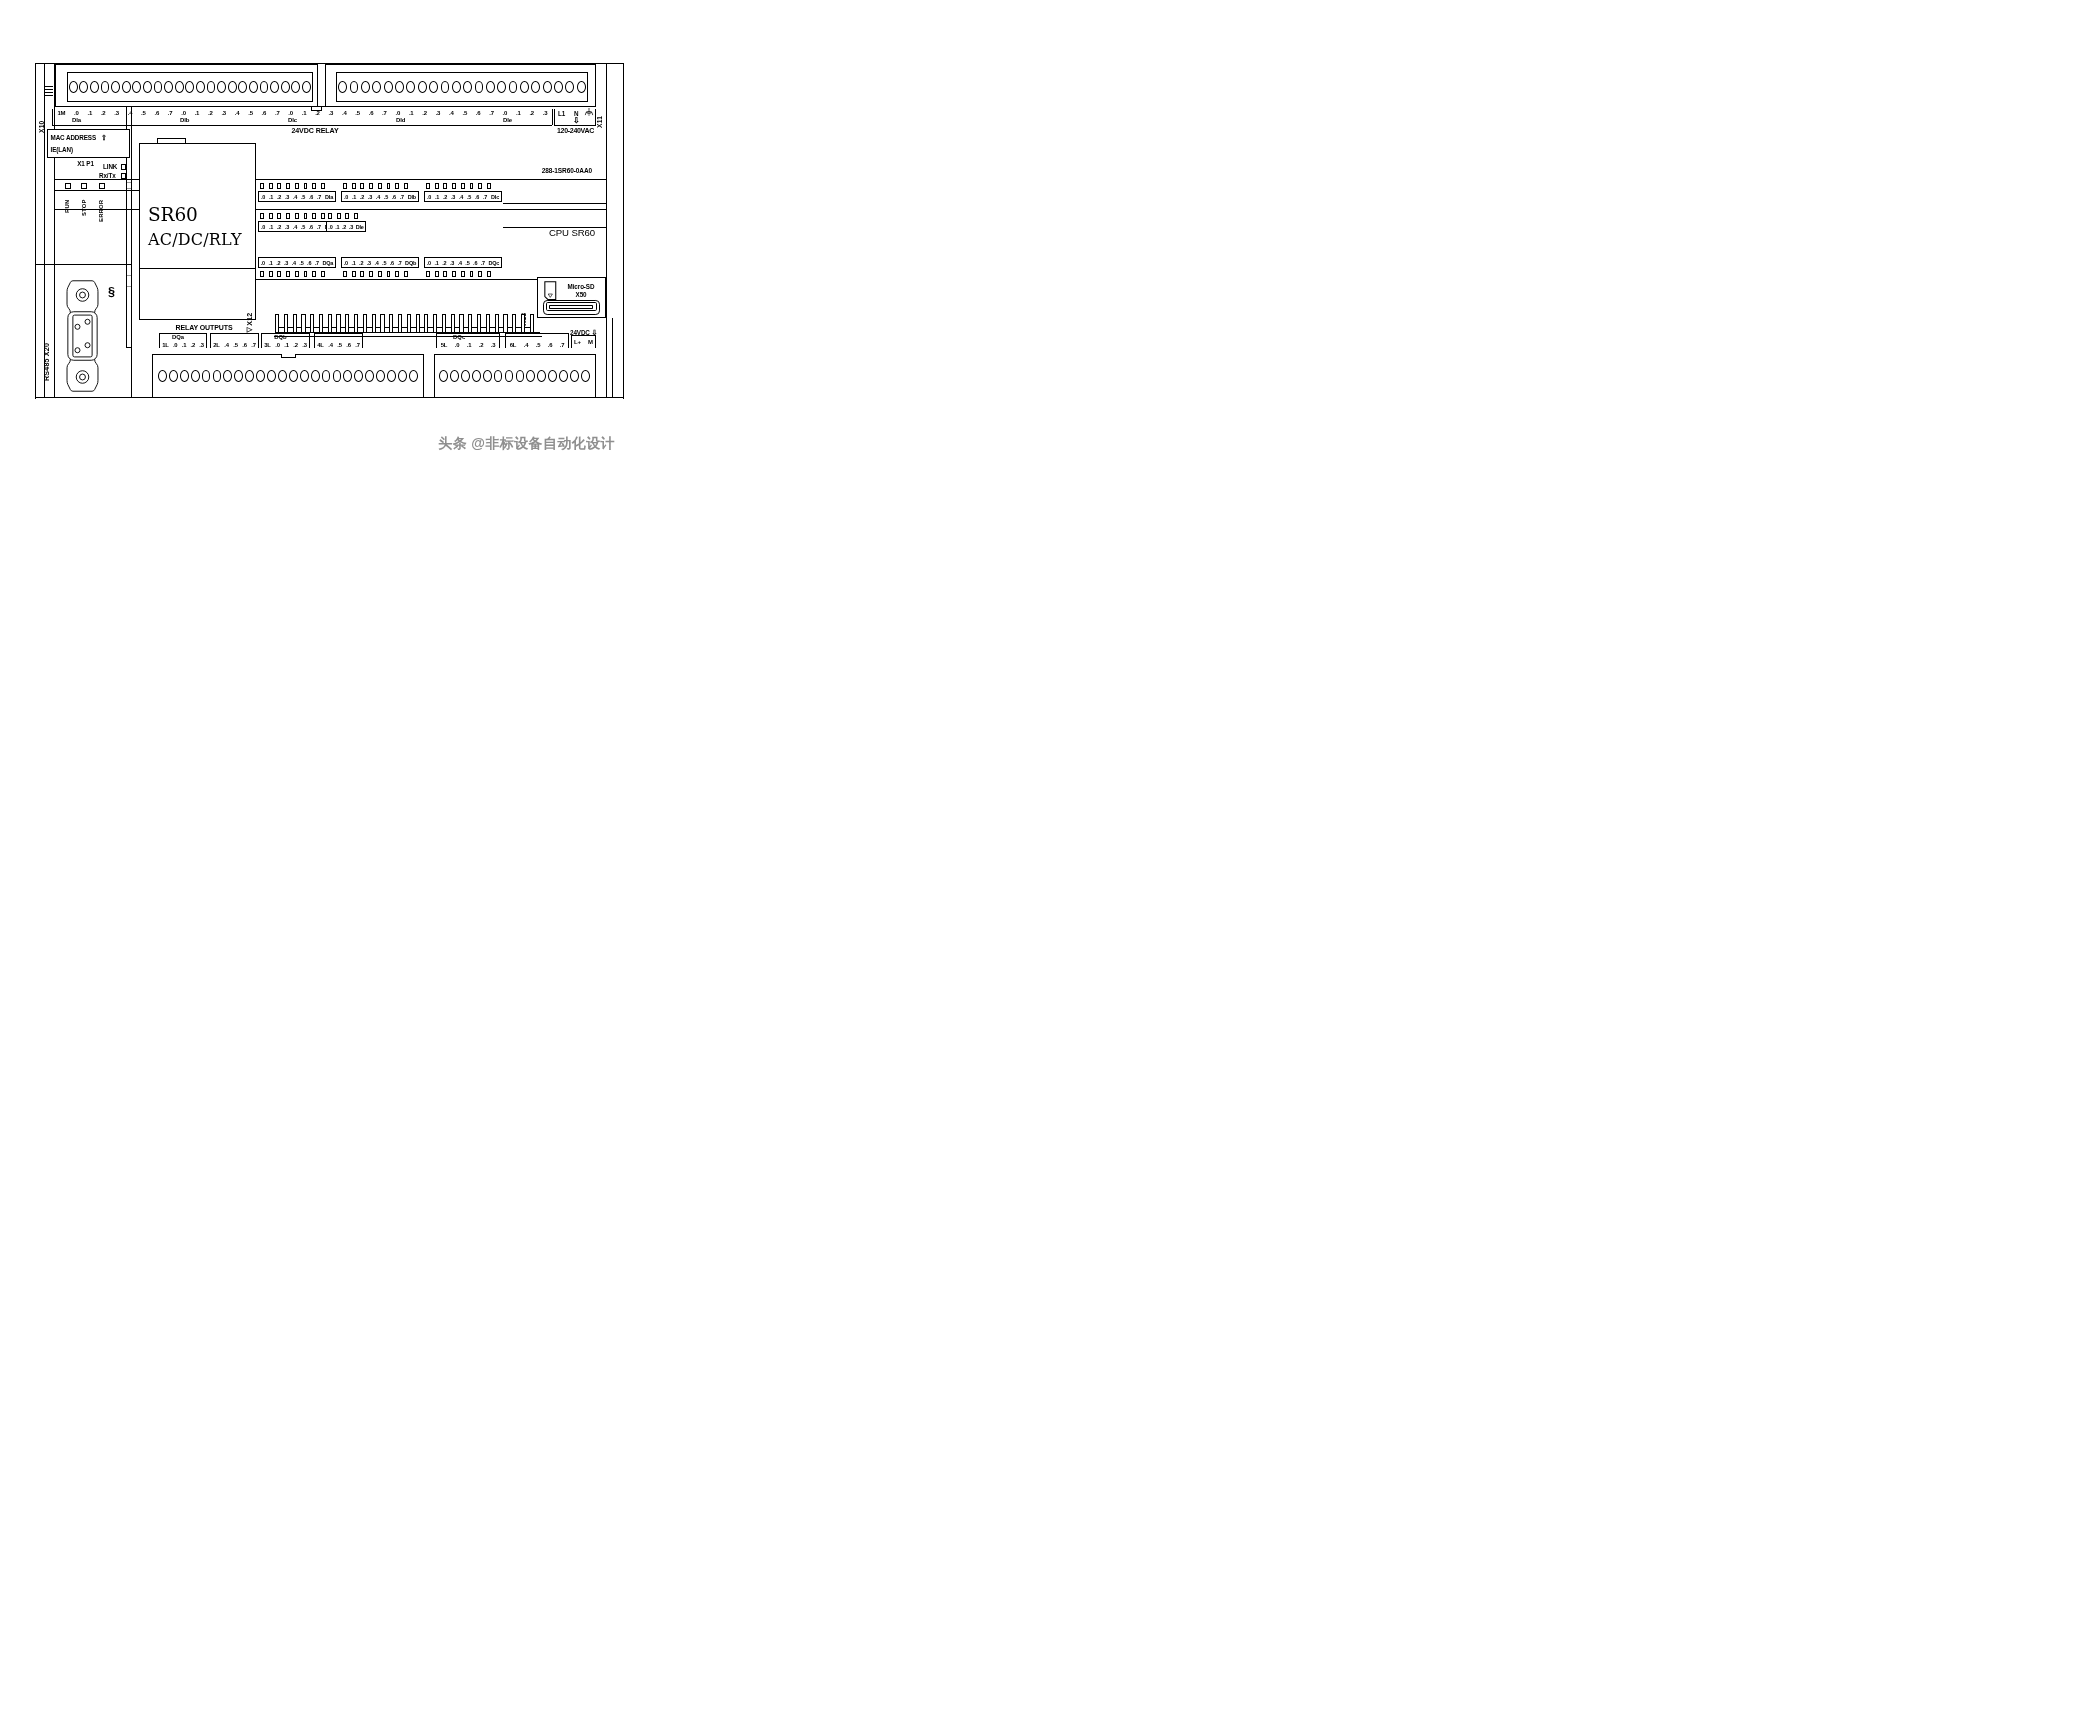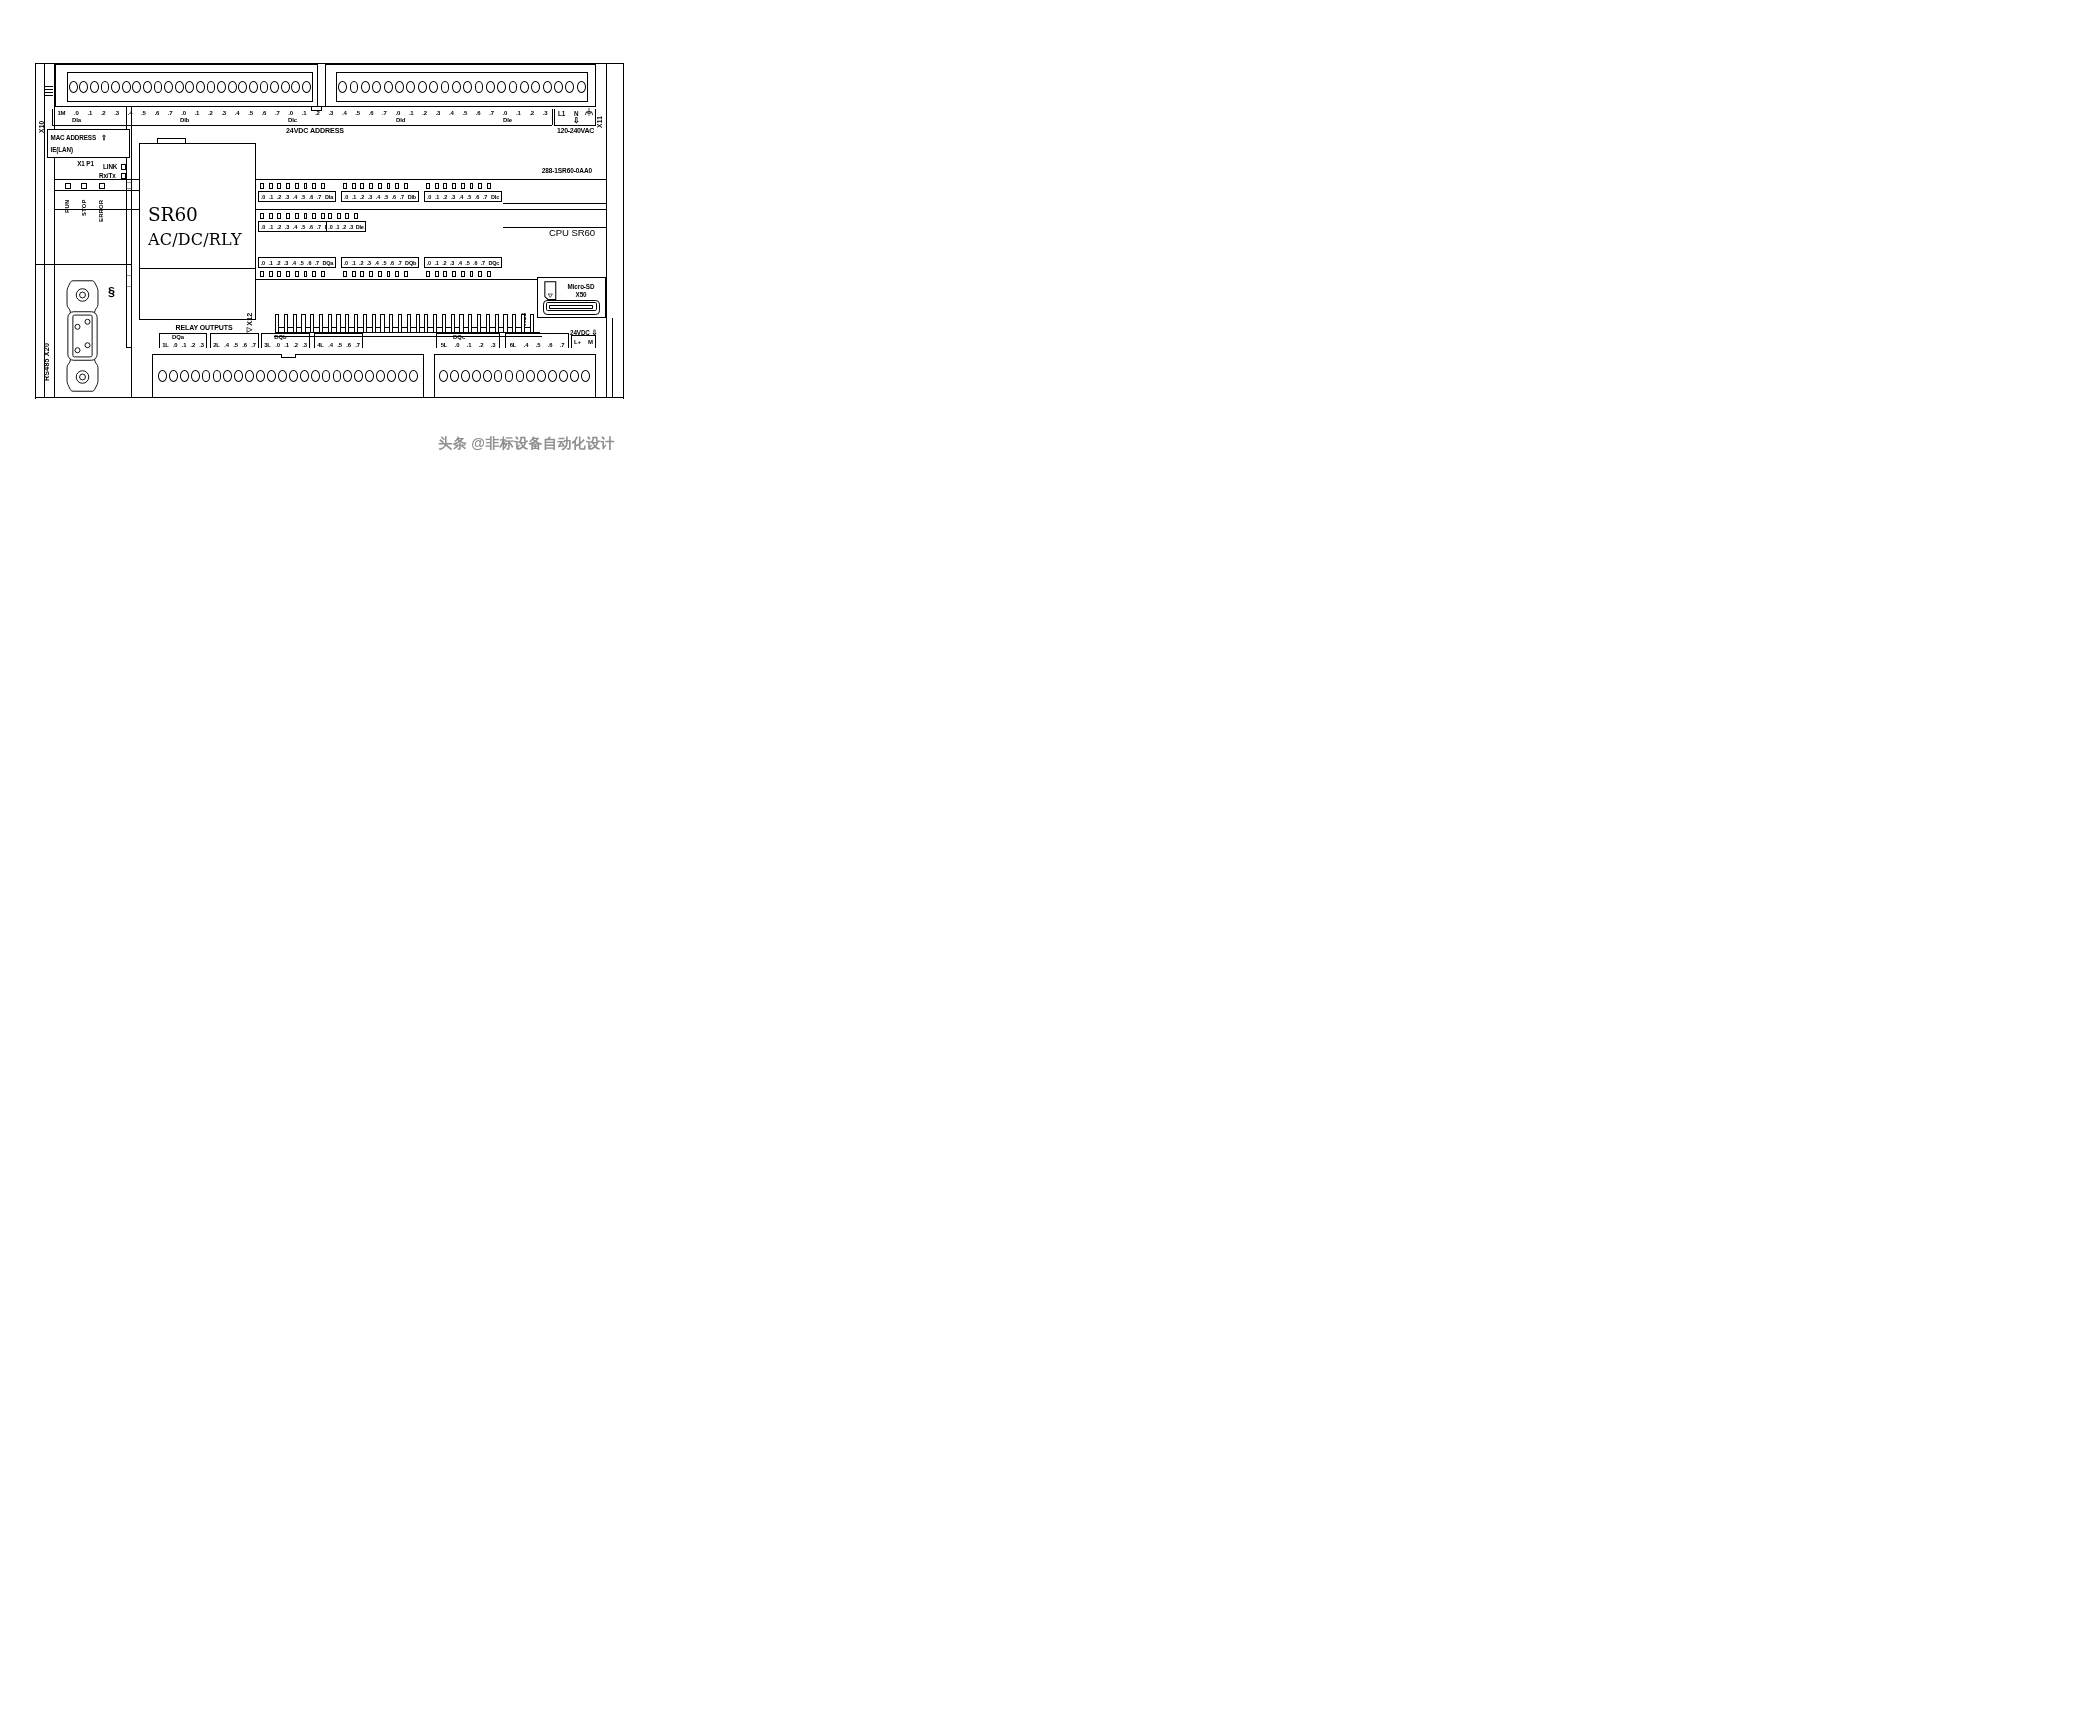--- a/index.html
+++ b/index.html
@@ -179,21 +179,21 @@
     <g fill="none" stroke="#000" stroke-width="1.8">
       <path d="M12 0 V7"></path>
       <path d="M3 17 A 9 9 0 0 1 21 17"></path>
       <path d="M5 10 H19"></path>
         <path d="M8 13.5 H16"></path>
         <path d="M10.5 17 H13.5"></path>
     </g>
   </svg>
   <div class="txt" style="left:573px;top:116px;font-size:8px;">⇩</div>
 
-  <div class="txt" style="left:268px;top:127px;width:94px;text-align:center;font-size:7.1px;">24VDC ADDRESS</div>
+  <div class="txt" style="left:268px;top:127px;width:94px;text-align:center;font-size:7.1px;">24VDC RELAY</div>
   <div class="txt" style="left:552px;top:127px;width:47px;text-align:center;font-size:7px;letter-spacing:-0.3px;">120-240VAC</div>
 
   <div class="box25" style="left:47px;top:129px;width:83px;height:29px;">
     <div class="txt" style="left:2.5px;top:3.4px;font-size:6.3px;">
       <span>MAC ADDRESS</span>
       <span style="font-size:7.1px;margin-left:3.4px;">⇧</span>
     </div>
     <div class="txt" style="left:2.5px;top:16px;font-size:6.3px;">IE(LAN)</div>
   </div>
   <div class="txt" style="left:71px;top:160px;width:29px;text-align:center;font-size:6.3px;">X1 P1</div>

